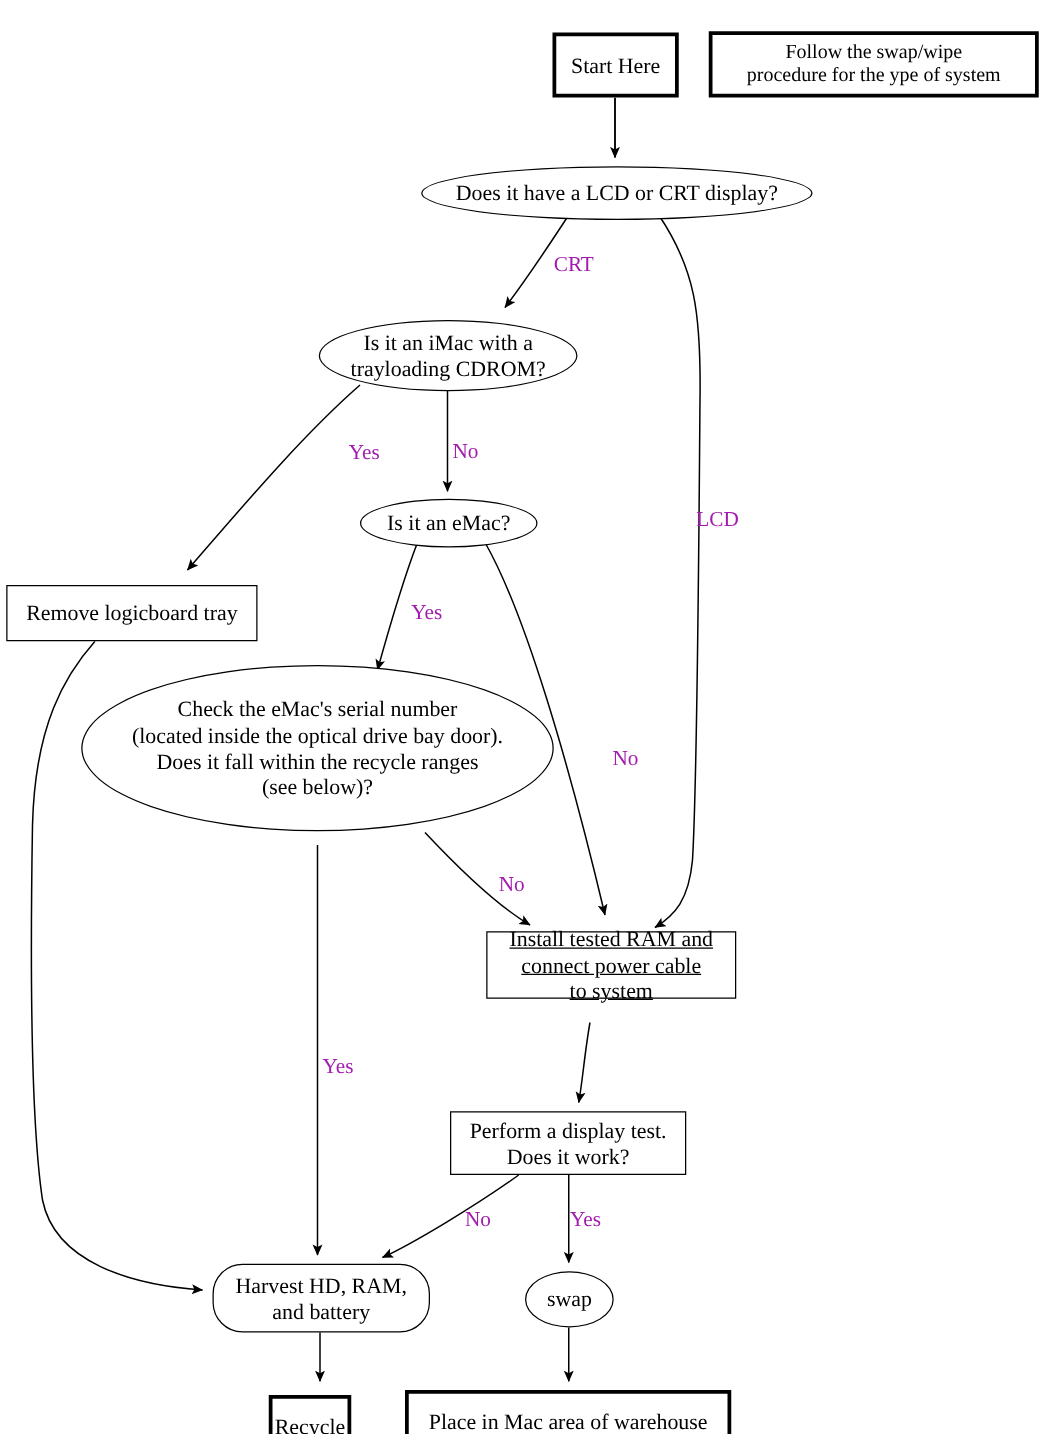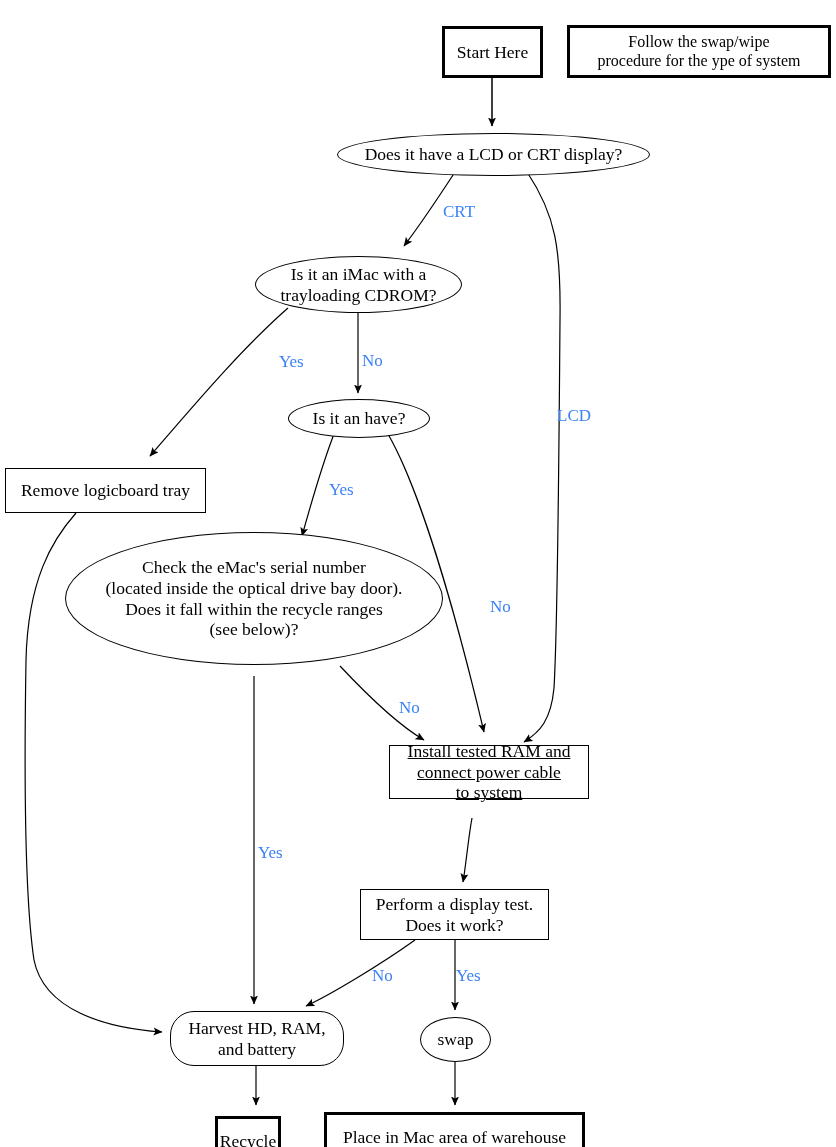--- a/index.html
+++ b/index.html
@@ -47,21 +47,21 @@
     border: 3.2px solid #000;
   }
   .ellipse {
     border: 1.5px solid #000;
     border-radius: 50%;
   }
   .edge-label {
     position: absolute;
     font-family: "Liberation Serif", "DejaVu Serif", serif;
     font-size: 17px;
-    color: #3b82f6;
+    color: #a21caf;
     background: transparent;
     white-space: nowrap;
   }
   .s16 { font-size: 16px; }
   .s17 { font-size: 17.5px; }
 </style>
 </head>
 <body>
 
 <div id="canvas">
@@ -116,21 +116,21 @@
   <div class="node ellipse s17" style="left:337px; top:113px; width:313px; height:43px;">
     <span>Does it have a LCD or CRT display?</span>
   </div>
 
   <div class="node ellipse s17" style="left:255px; top:236px; width:207px; height:57px;">
     <span>Is it an iMac with a
 trayloading CDROM?</span>
   </div>
 
   <div class="node ellipse s17" style="left:288px; top:379px; width:142px; height:39px;">
-    <span>Is it an have?</span>
+    <span>Is it an eMac?</span>
   </div>
 
   <div class="node box s17" style="left:5px; top:448px; width:201px; height:45px;align-items:center;">
     <span>Remove logicboard tray</span>
   </div>
 
   <div class="node ellipse s17" style="left:65px; top:512px; width:378px; height:133px;text-align:center;">
     <span>Check the eMac's serial number
 (located inside the optical drive bay door).
 Does it fall within the recycle ranges

